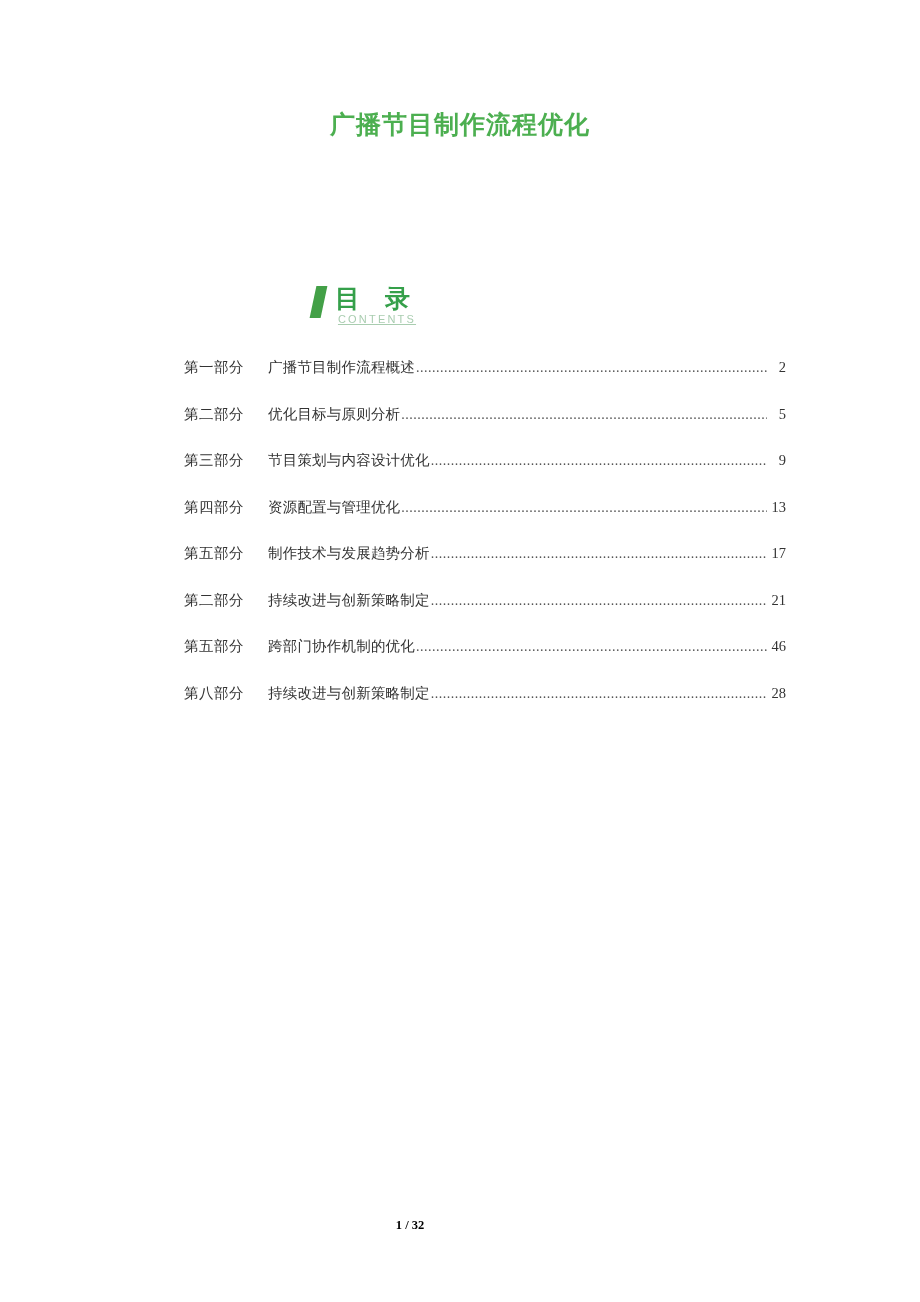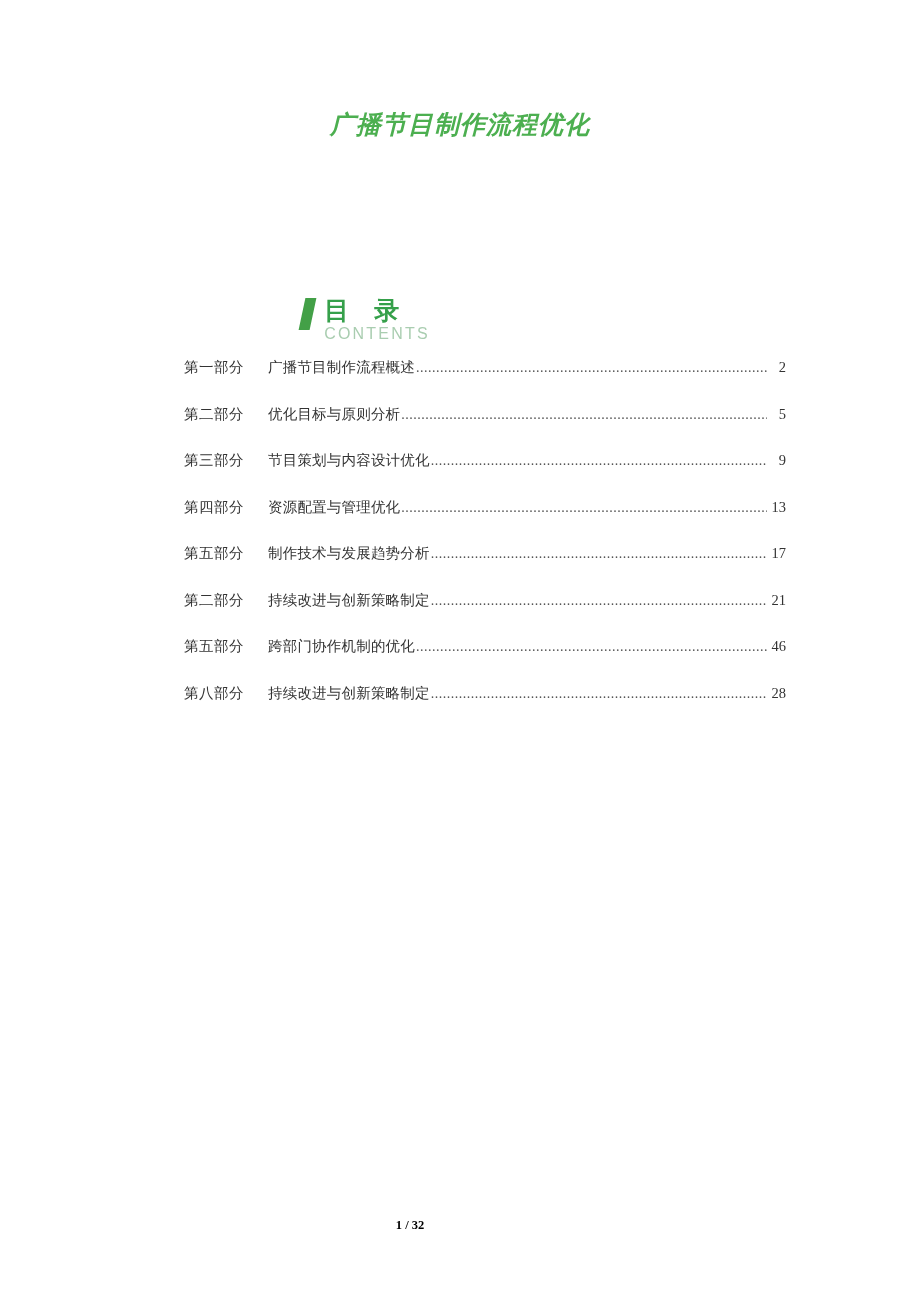--- a/index.html
+++ b/index.html
@@ -26,26 +26,25 @@
     position: absolute;
     left: 0;
     top: 108px;
     width: 920px;
     text-align: center;
     font-family: "Liberation Sans", sans-serif;
     font-size: 25px;
     font-weight: bold;
     color: #4caf50;
     letter-spacing: 1px;
-    font-style: italic;
   }
   .toc-head {
     position: absolute;
     left: 0;
-    top: 296px;
+    top: 284px;
     width: 728px;
     text-align: center;
   }
   .toc-head-inner {
     display: inline-block;
     position: relative;
     padding-left: 26px;
   }
   .toc-bar {
     position: absolute;
@@ -61,26 +60,27 @@
     font-size: 25px;
     font-weight: bold;
     color: #35a04a;
     letter-spacing: 9px;
     line-height: 28px;
     display: block;
     text-align: left;
   }
   .toc-title-en {
     font-family: "Liberation Sans", sans-serif;
-    font-size: 16px;
+    font-size: 11px;
     color: #a9cdb0;
     letter-spacing: 2.2px;
     display: block;
     text-align: center;
     margin-top: 1px;
+    text-decoration: underline;
   }
 
   .toc-list {
     position: absolute;
     left: 168px;
     top: 358px;
     width: 618px;
   }
   .toc-row {
     display: flex;

